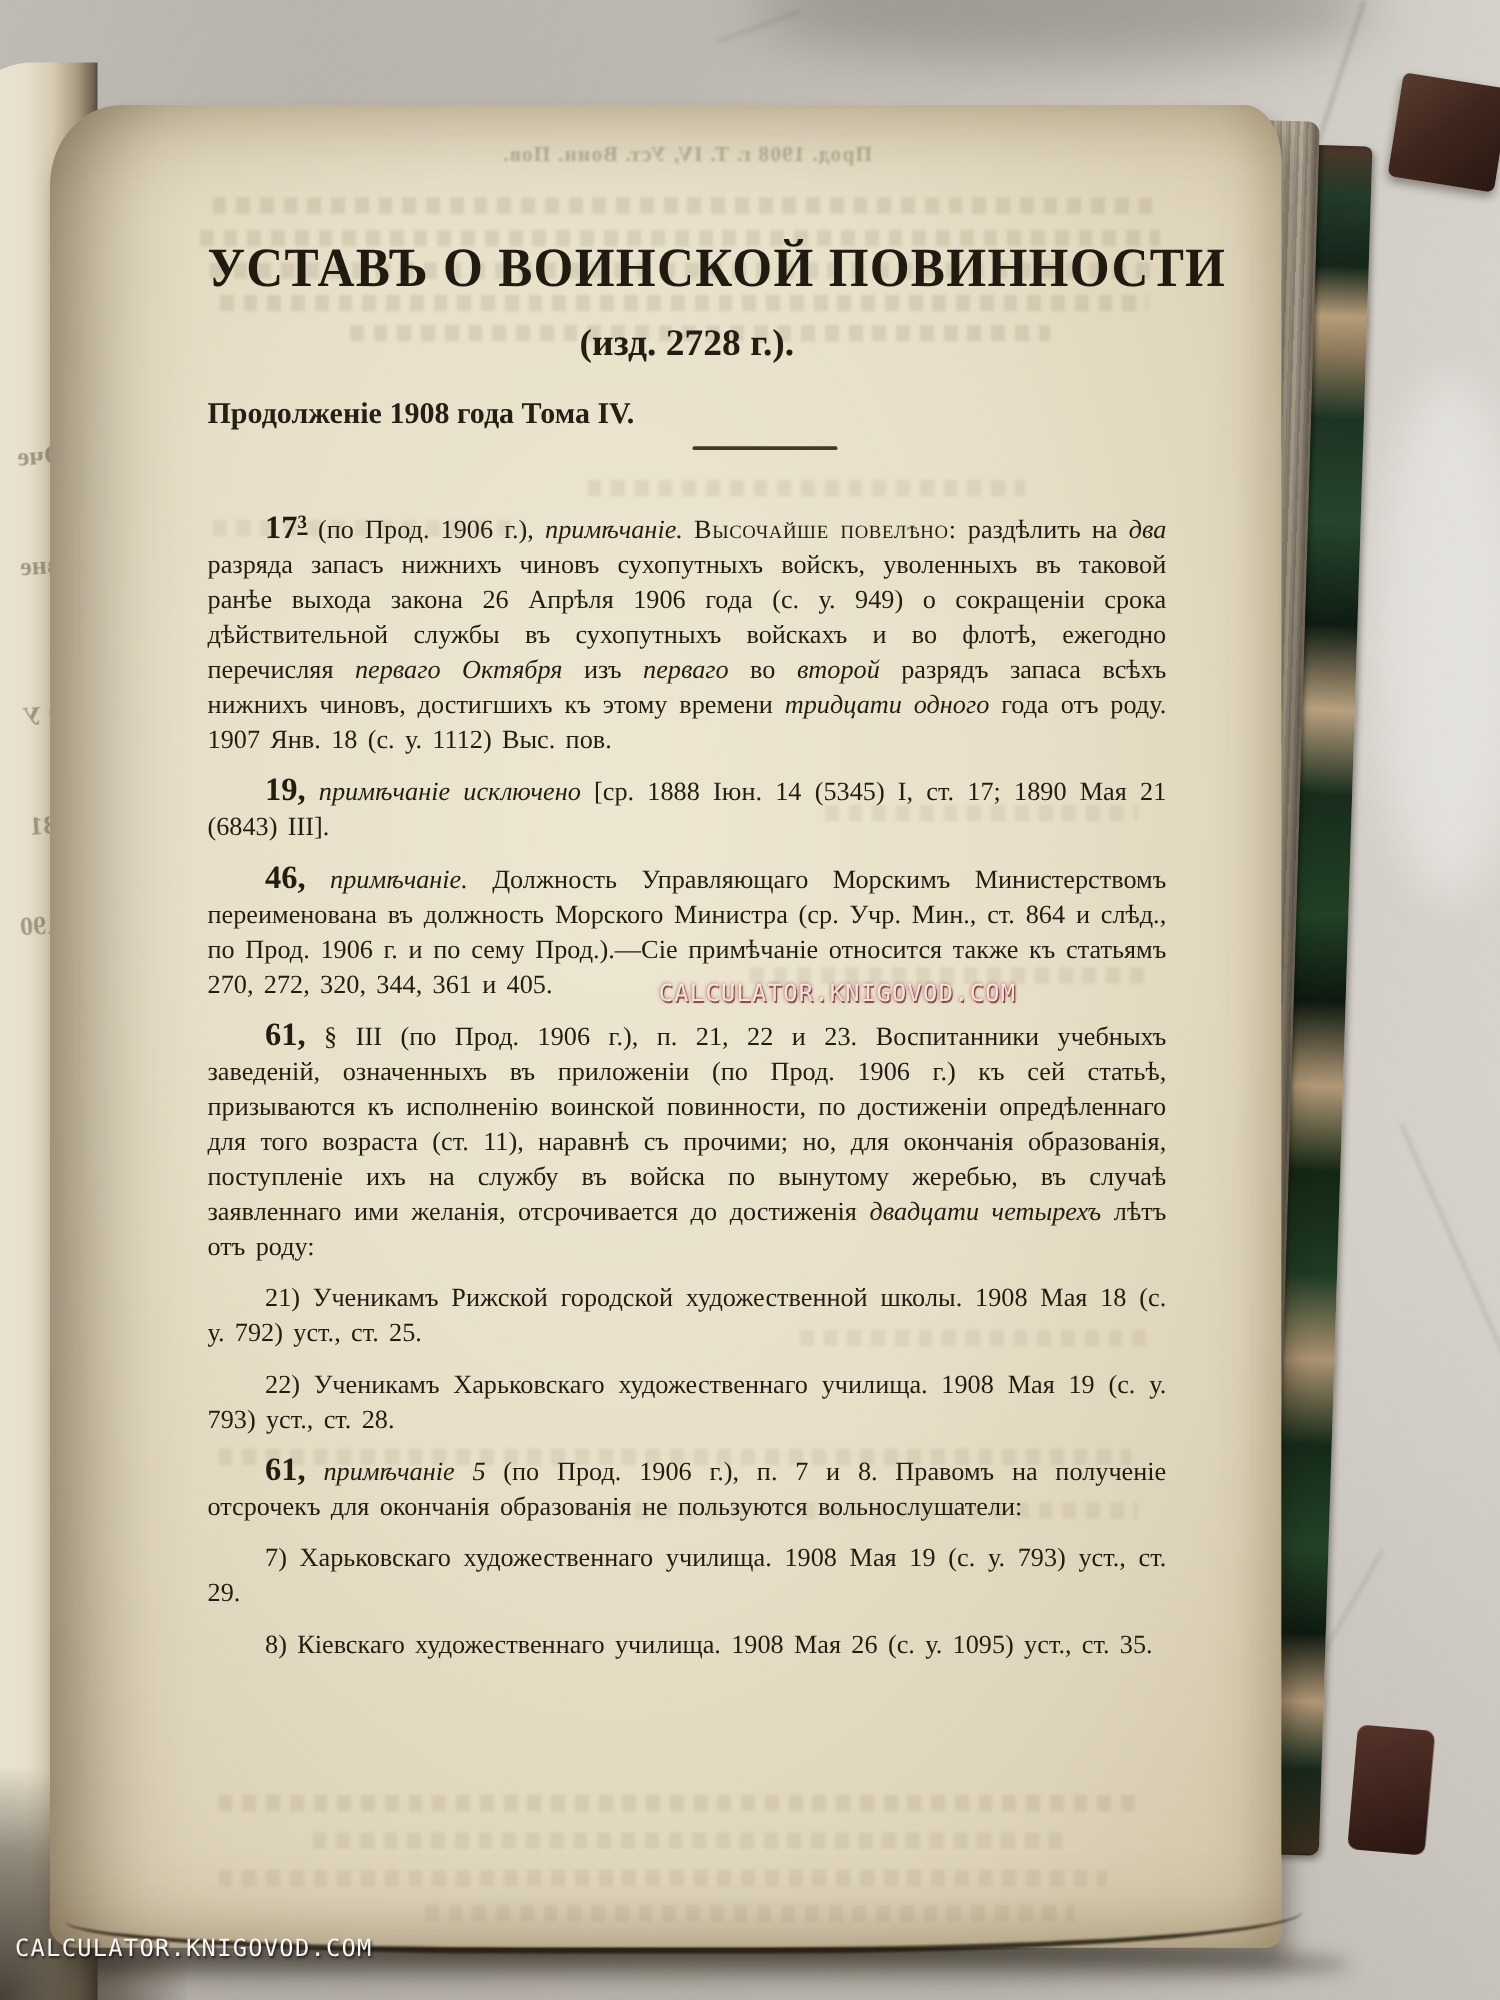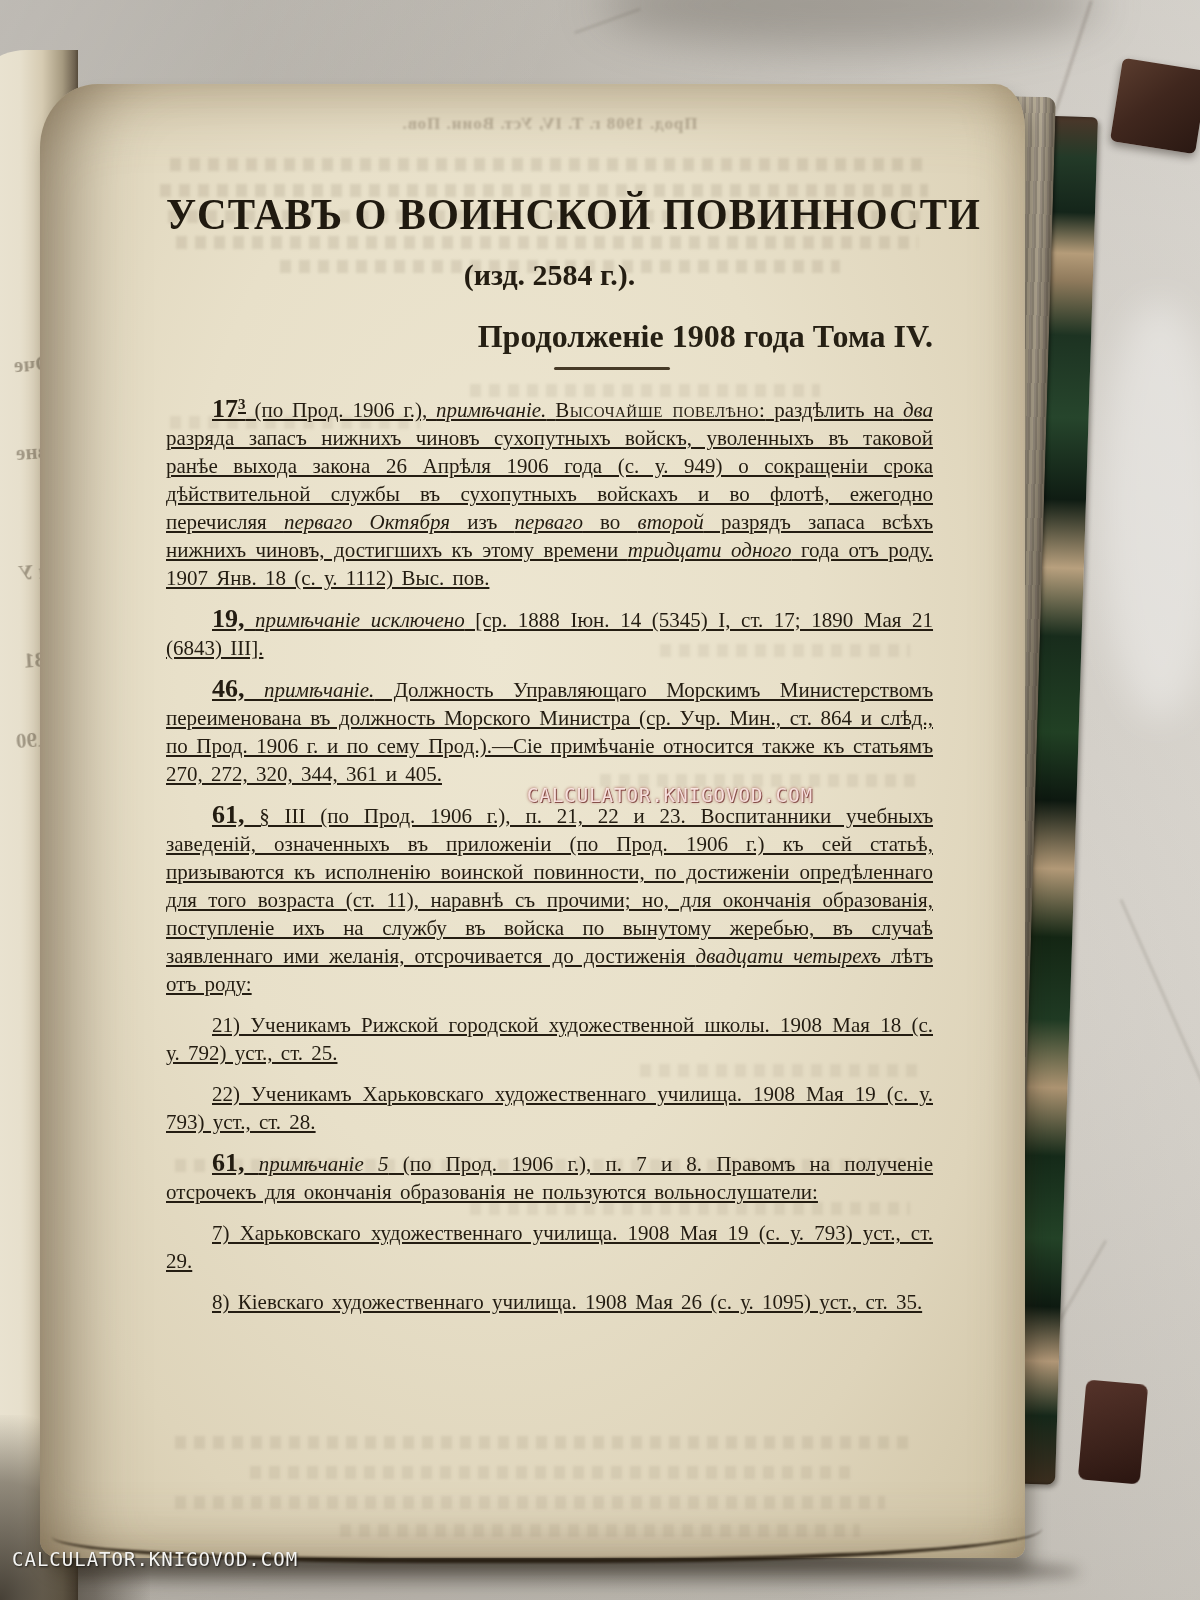--- a/index.html
+++ b/index.html
@@ -98,24 +98,24 @@
     color:#6e604b;font-size:17px;letter-spacing:1px;text-align:center;margin-top:14px;
     font-weight:bold;
   }
   .bl{position:absolute;height:13px;z-index:5;filter:blur(1.4px);opacity:.8;
     background:repeating-linear-gradient(90deg, rgba(104,88,64,.17) 0 11px, rgba(0,0,0,0) 11px 19px);}
   .title{
     text-align:center;font-weight:bold;font-size:41px;letter-spacing:1px;
     white-space:nowrap;margin-top:56px;color:#201a10;transform:scaleY(1.08);
   }
   .edition{text-align:center;font-weight:bold;font-size:30px;margin-top:20px;color:#241d12;}
-  .subtitle{text-align:right;font-weight:bold;font-size:32px;margin-top:26px;color:#262014;}
+  .subtitle{text-align:left;font-weight:bold;font-size:24px;margin-top:26px;color:#262014;}
   .subtitle-rule{width:116px;height:3px;background:#463a27;margin:12px auto 0;transform:translateX(62px);border-radius:2px;}
 
-  .paras{margin-top:25px;text-decoration:underline;}
+  .paras{margin-top:48px;}
   .para{
     margin:0 0 13px 0;font-size:21px;line-height:28px;text-align:justify;
     text-indent:46px;word-spacing:3px;color:#231c11;
   }
   .r-n{}
   .r-i{font-style:italic;}
   .r-num{font-weight:bold;font-size:26px;}
   .r-sup{font-weight:bold;font-size:15px;vertical-align:super;border-bottom:2px solid #231c11;line-height:0;}
   .r-sc{font-variant:small-caps;letter-spacing:.5px;}
 
@@ -176,21 +176,21 @@
   <div class="bl" style="left:135px;top:1352px;width:735px;opacity:.65;"></div>
   <div class="bl" style="left:210px;top:1382px;width:600px;opacity:.6;"></div>
   <div class="bl" style="left:135px;top:1412px;width:710px;opacity:.6;"></div>
   <div class="bl" style="left:300px;top:1440px;width:520px;opacity:.55;"></div>
 
   <div class="content">
     <div class="bleed-header">Прод. 1908 г. Т. IV, Уст. Воин. Пов.</div>
 
     <div class="title">УСТАВЪ О ВОИНСКОЙ ПОВИННОСТИ</div>
 
-    <div class="edition">(изд. 2584 г.).</div>
+    <div class="edition">(изд. 2728 г.).</div>
 
     <div class="subtitle">Продолженіе 1908 года Тома IV.</div>
     <div class="subtitle-rule"></div>
 
     <div class="paras" id="paragraphs">
         <p class="para"><span class="r-num">17</span><span class="r-sup">3</span><span class="r-n"> (по Прод. 1906 г.), </span><span class="r-i">примѣчаніе.</span><span class="r-n"> </span><span class="r-sc">Высочайше повелѣно:</span><span class="r-n"> раздѣлить на </span><span class="r-i">два</span><span class="r-n"> разряда запасъ нижнихъ чиновъ сухопутныхъ войскъ, уволенныхъ въ таковой ранѣе выхода закона 26 Апрѣля 1906 года (с. у. 949) о сокращеніи срока дѣйствительной службы въ сухопутныхъ войскахъ и во флотѣ, ежегодно перечисляя </span><span class="r-i">перваго Октября</span><span class="r-n"> изъ </span><span class="r-i">перваго</span><span class="r-n"> во </span><span class="r-i">второй</span><span class="r-n"> разрядъ запаса всѣхъ нижнихъ чиновъ, достигшихъ къ этому времени </span><span class="r-i">тридцати одного</span><span class="r-n"> года отъ роду. 1907 Янв. 18 (с. у. 1112) Выс. пов.</span></p>
         <p class="para"><span class="r-num">19,</span><span class="r-n"> </span><span class="r-i">примѣчаніе исключено</span><span class="r-n"> [ср. 1888 Іюн. 14 (5345) I, ст. 17; 1890 Мая 21 (6843) III].</span></p>
         <p class="para"><span class="r-num">46,</span><span class="r-n"> </span><span class="r-i">примѣчаніе.</span><span class="r-n"> Должность Управляющаго Морскимъ Министерствомъ переименована въ должность Морского Министра (ср. Учр. Мин., ст. 864 и слѣд., по Прод. 1906 г. и по сему Прод.).—Сіе примѣчаніе относится также къ статьямъ 270, 272, 320, 344, 361 и 405.</span></p>
         <p class="para"><span class="r-num">61,</span><span class="r-n"> § III (по Прод. 1906 г.), п. 21, 22 и 23. Воспитанники учебныхъ заведеній, означенныхъ въ приложеніи (по Прод. 1906 г.) къ сей статьѣ, призываются къ исполненію воинской повинности, по достиженіи опредѣленнаго для того возраста (ст. 11), наравнѣ съ прочими; но, для окончанія образованія, поступленіе ихъ на службу въ войска по вынутому жеребью, въ случаѣ заявленнаго ими желанія, отсрочивается до достиженія </span><span class="r-i">двадцати четырехъ</span><span class="r-n"> лѣтъ отъ роду:</span></p>
         <p class="para"><span class="r-n">21) Ученикамъ Рижской городской художественной школы. 1908 Мая 18 (с. у. 792) уст., ст. 25.</span></p>

